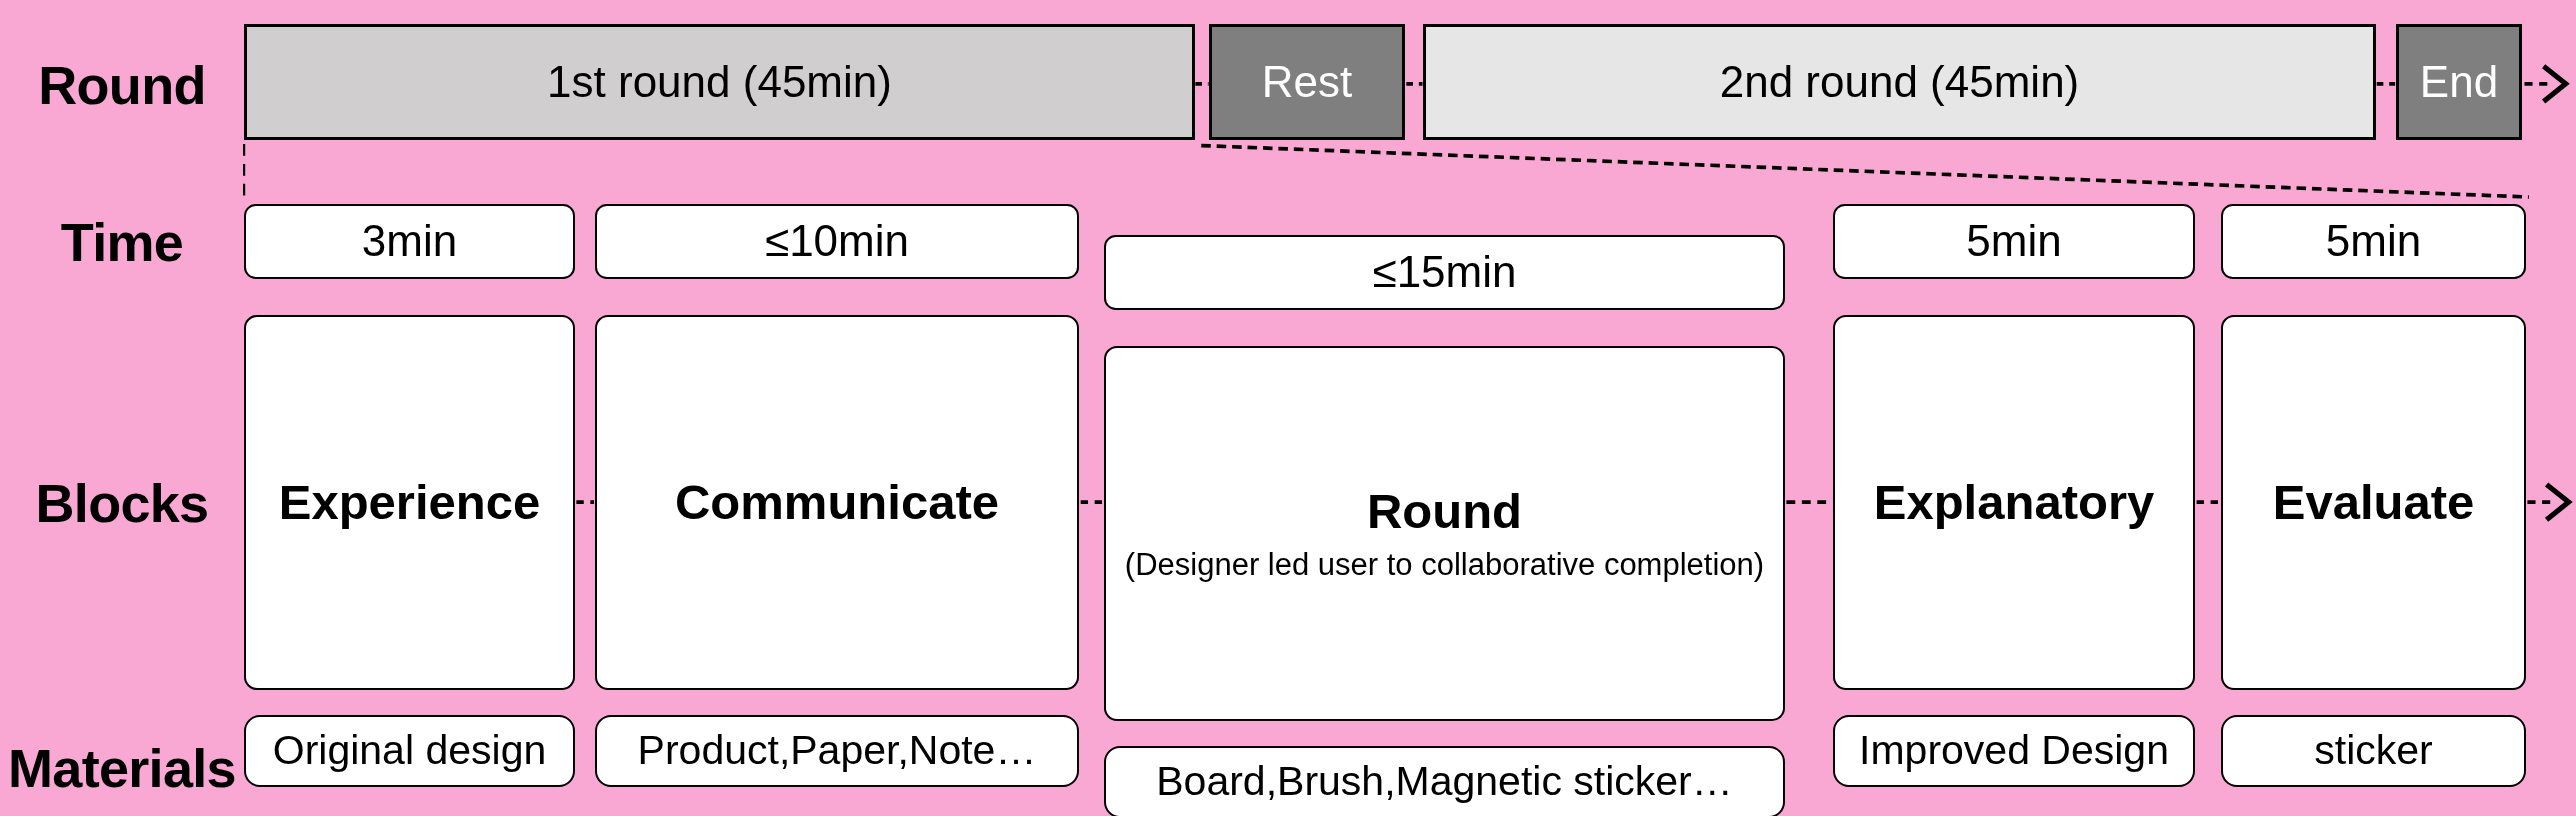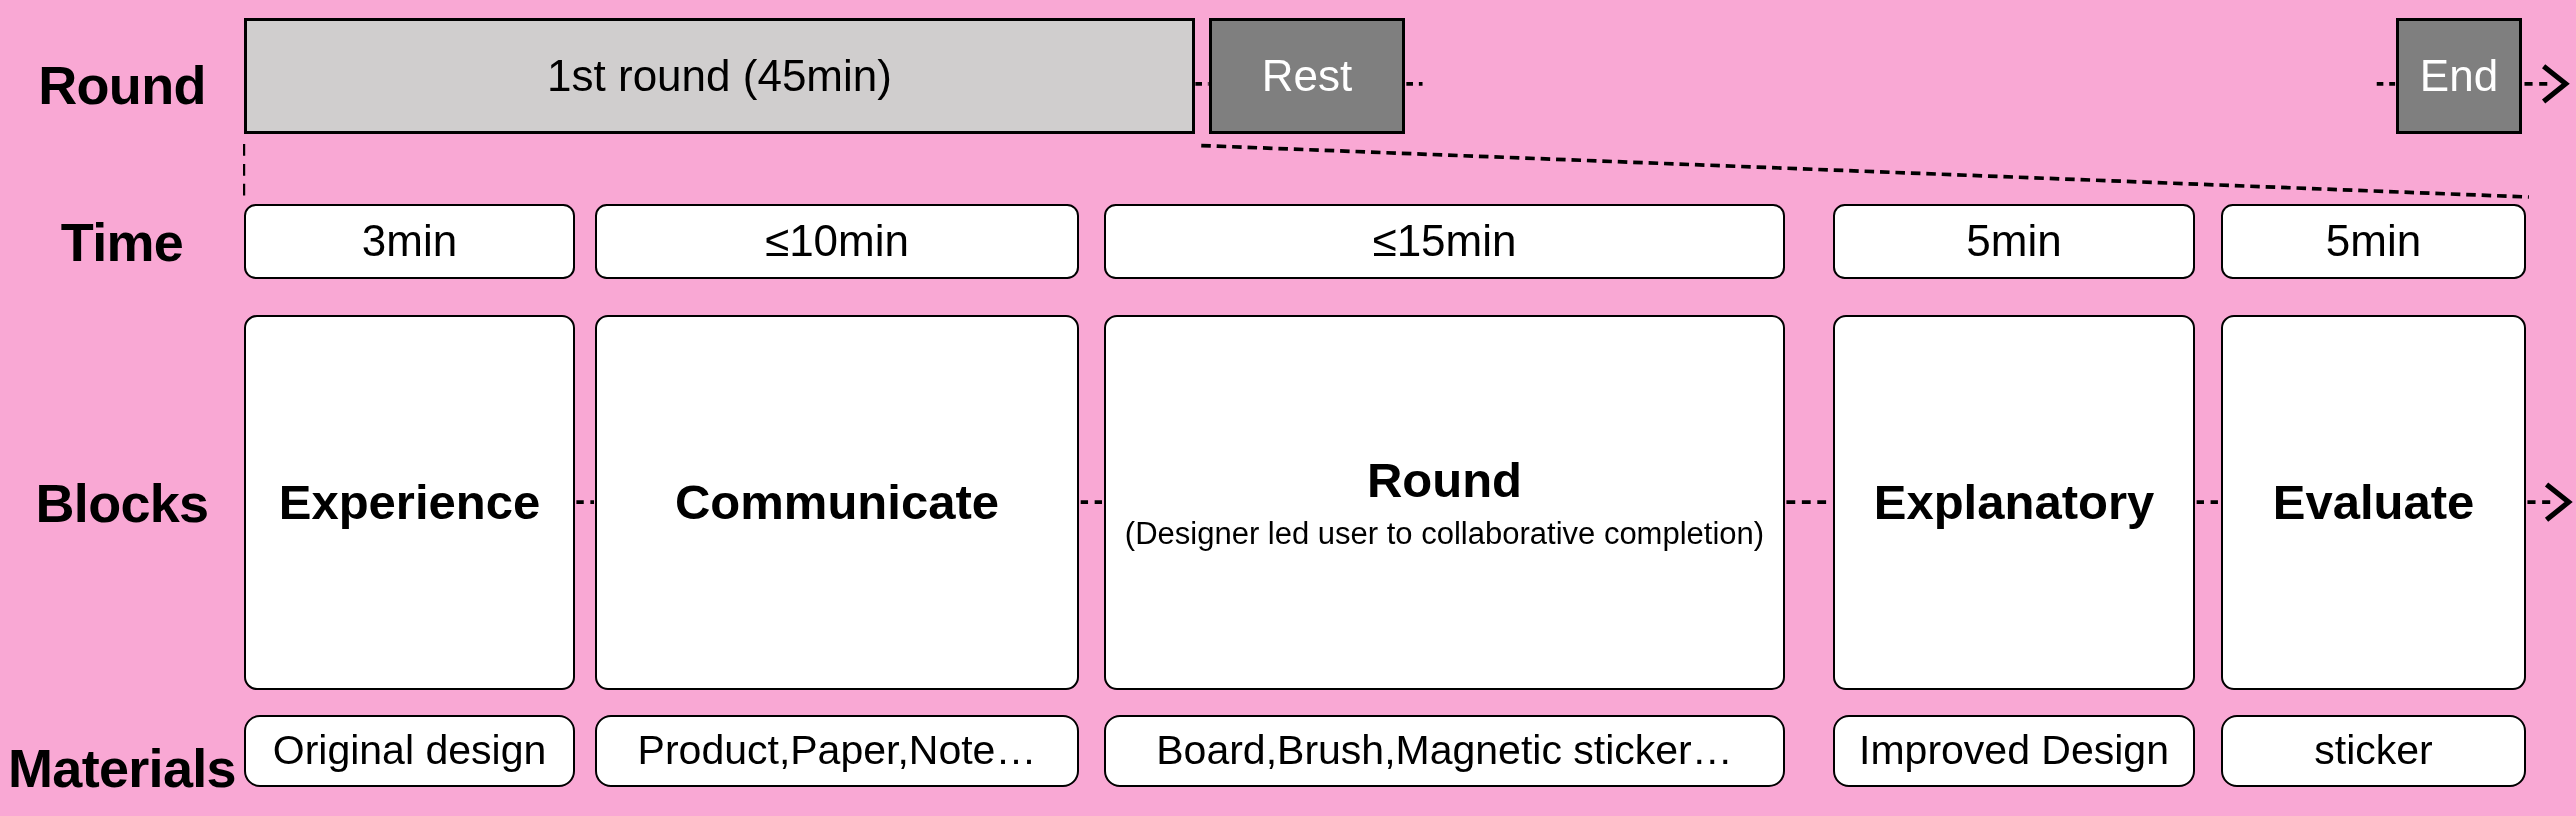--- a/index.html
+++ b/index.html
@@ -37,30 +37,30 @@
     border: 2.9px solid #000000;
     background: #ffffff;
     display: flex;
     align-items: center;
     justify-content: center;
     text-align: center;
     line-height: 1.1;
   }
 
   
-  .round-box { top: 18px; height: 116px; border-width: 3.7px; font-size: 44px; }
+  .round-box { top: 24px; height: 116px; border-width: 3.7px; font-size: 44px; }
   .round-a   { left: 244px;  width: 951px; background: #d0cece; }
   .round-rest{ left: 1209px; width: 196px;  background: #7f7f7f; color: #ffffff; }
   .round-c   { left: 1423px; width: 953px; background: #e7e6e6; }
   .round-end { left: 2396px; width: 126px;  background: #7f7f7f; color: #ffffff; }
 
   
   .c1 { left: 244px;  width: 331px; }
   .c2 { left: 595px;  width: 484px; }
-  .c3 { left: 1104px; width: 681px; }
+  .c3 { left: 1104px; width: 681px; margin-top: 31px; }
   .c4 { left: 1833px; width: 362px; }
   .c5 { left: 2221px; width: 305px; }
 
   
   .time-box { top: 204px; height: 75px; border-radius: 11.8px; font-size: 44px; }
 
   
   .block-box { top: 315px; height: 375px; border-radius: 13px; flex-direction: column; padding: 0 7.4px; align-items: center; }
   .block-title { font-size: 49px; font-weight: bold; }
   .block-sub   { font-size: 31px; margin-top: 8.8px; }
@@ -85,20 +85,23 @@
   <div class="row-label" id="label-round">Round</div>
   <div class="row-label" id="label-time">Time</div>
   <div class="row-label" id="label-blocks">Blocks</div>
   <div class="row-label" id="label-materials">Materials</div>
 
   <div class="box round-box round-a">
     <span>1st round (45min)</span>
   </div>
   <div class="box round-box round-rest">
     <span>Rest</span>
+  </div>
+  <div class="box round-box round-c">
+    <span>2nd round (45min)</span>
   </div>
   <div class="box round-box round-end">
     <span>End</span>
   </div>
 
   <div class="box time-box c1">
     <span>3min</span>
   </div>
   <div class="box time-box c2">
     <span>≤10min</span>

